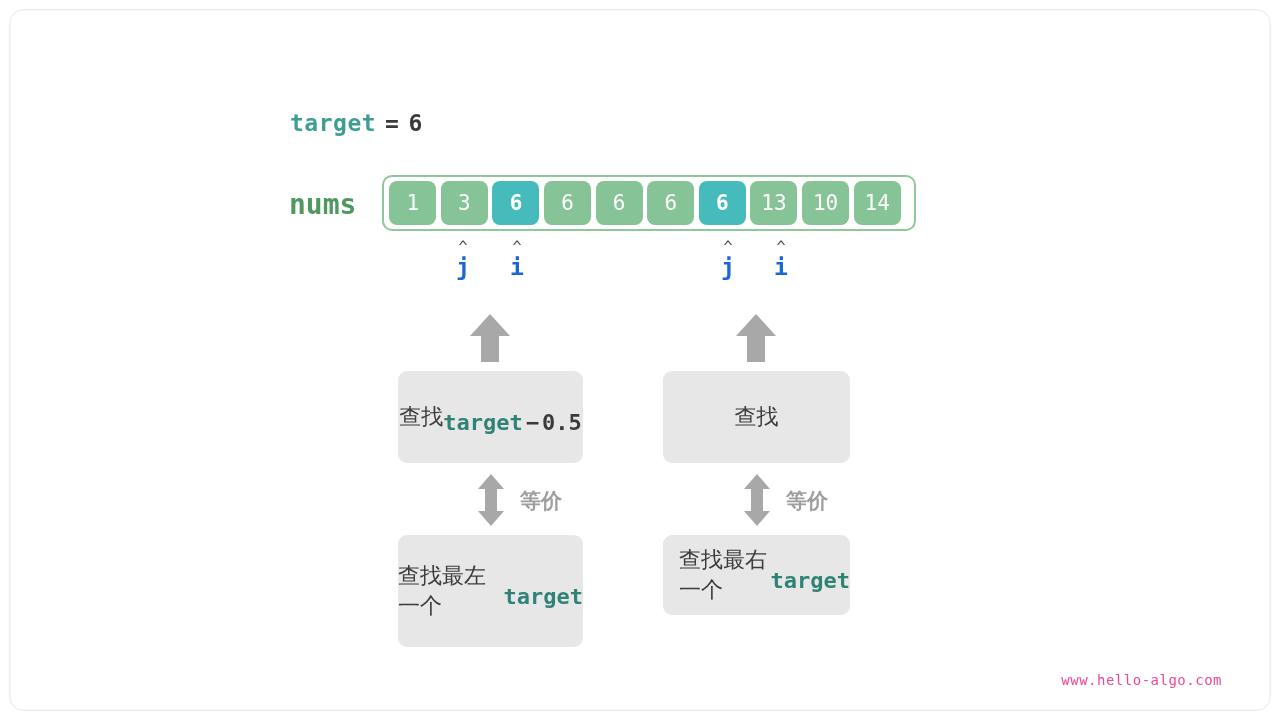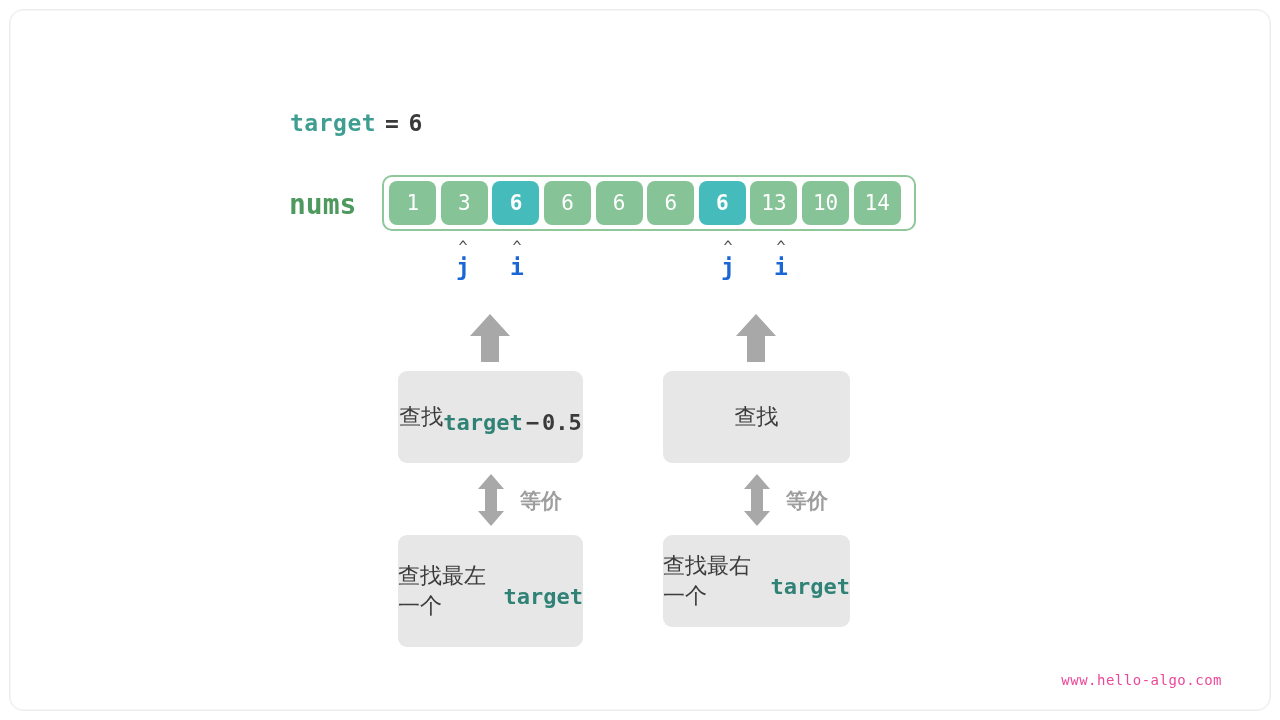--- a/index.html
+++ b/index.html
@@ -257,19 +257,19 @@
     <div class="line1">查找</div>
   </div>
 
   <div class="dbl-arrow" style="left:742px; top:473px;">
     <svg width="30" height="54" viewBox="0 0 30 54">
       <polygon points="15,1 28,16 21,16 21,38 28,38 15,53 2,38 9,38 9,16 2,16" fill="#a8a8a8"></polygon>
     </svg>
   </div>
   <div class="eq-label" style="left:786px; top:487px;">等价</div>
 
-  <div class="infobox" style="left:663px; top:535px; width:187px; height:92px;">
+  <div class="infobox" style="left:663px; top:535px; width:187px; height:80px;padding-left:16px;">
     <div class="line1">查找最右一个</div>
     <div class="line2"><span class="kw-target">target</span></div>
   </div>
 
   <div id="footer">www.hello-algo.com</div>
 </div>
 
 </body></html>

